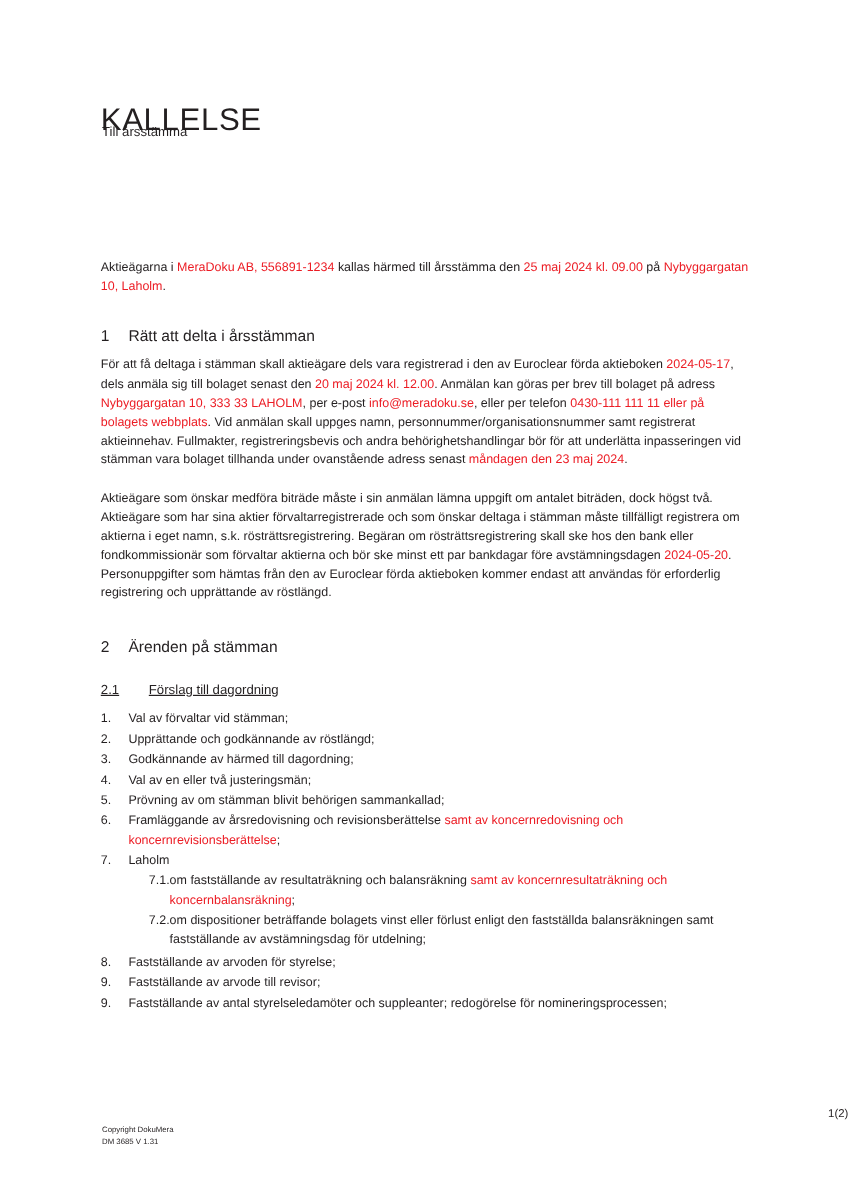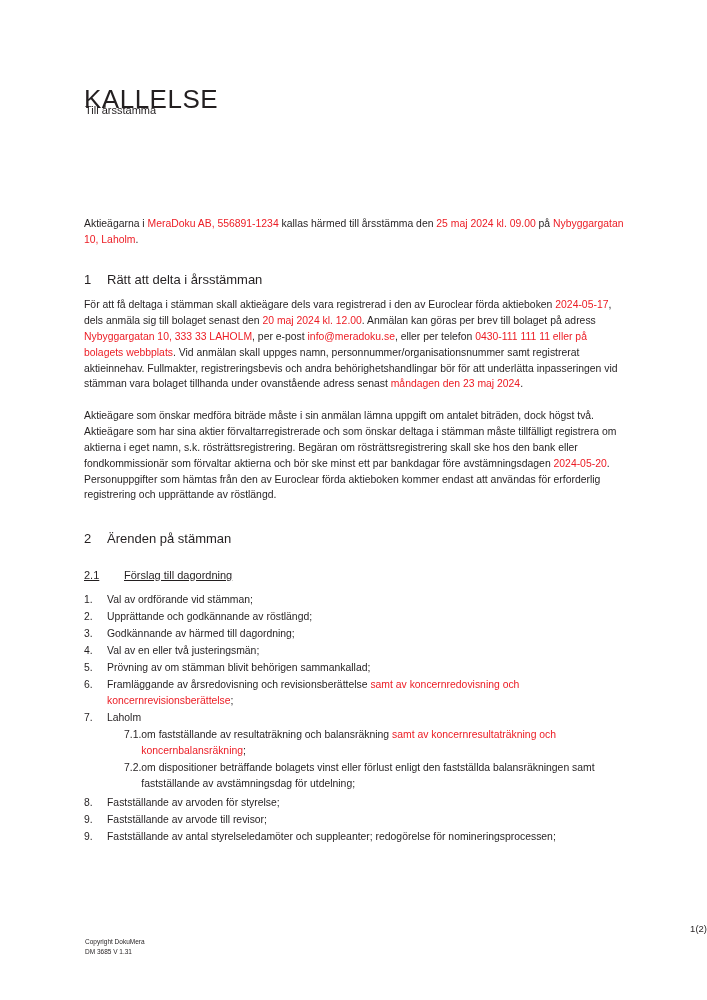--- a/index.html
+++ b/index.html
@@ -168,21 +168,21 @@
     </h2>
 
     <h3 class="subsection">
       <span class="num">2.1</span>
       <span>Förslag till dagordning</span>
     </h3>
 
     <ol class="agenda">
       <li>
         <span class="marker">1.</span>
-        <span class="itemtext">Val av ordförande vid stämman;</span>
+        <span class="itemtext">Val av förvaltar vid stämman;</span>
       </li>
       <li>
         <span class="marker">2.</span>
         <span class="itemtext">Upprättande och godkännande av röstlängd;</span>
       </li>
       <li>
         <span class="marker">3.</span>
         <span class="itemtext">Godkännande av härmed till dagordning;</span>
       </li>
       <li>

